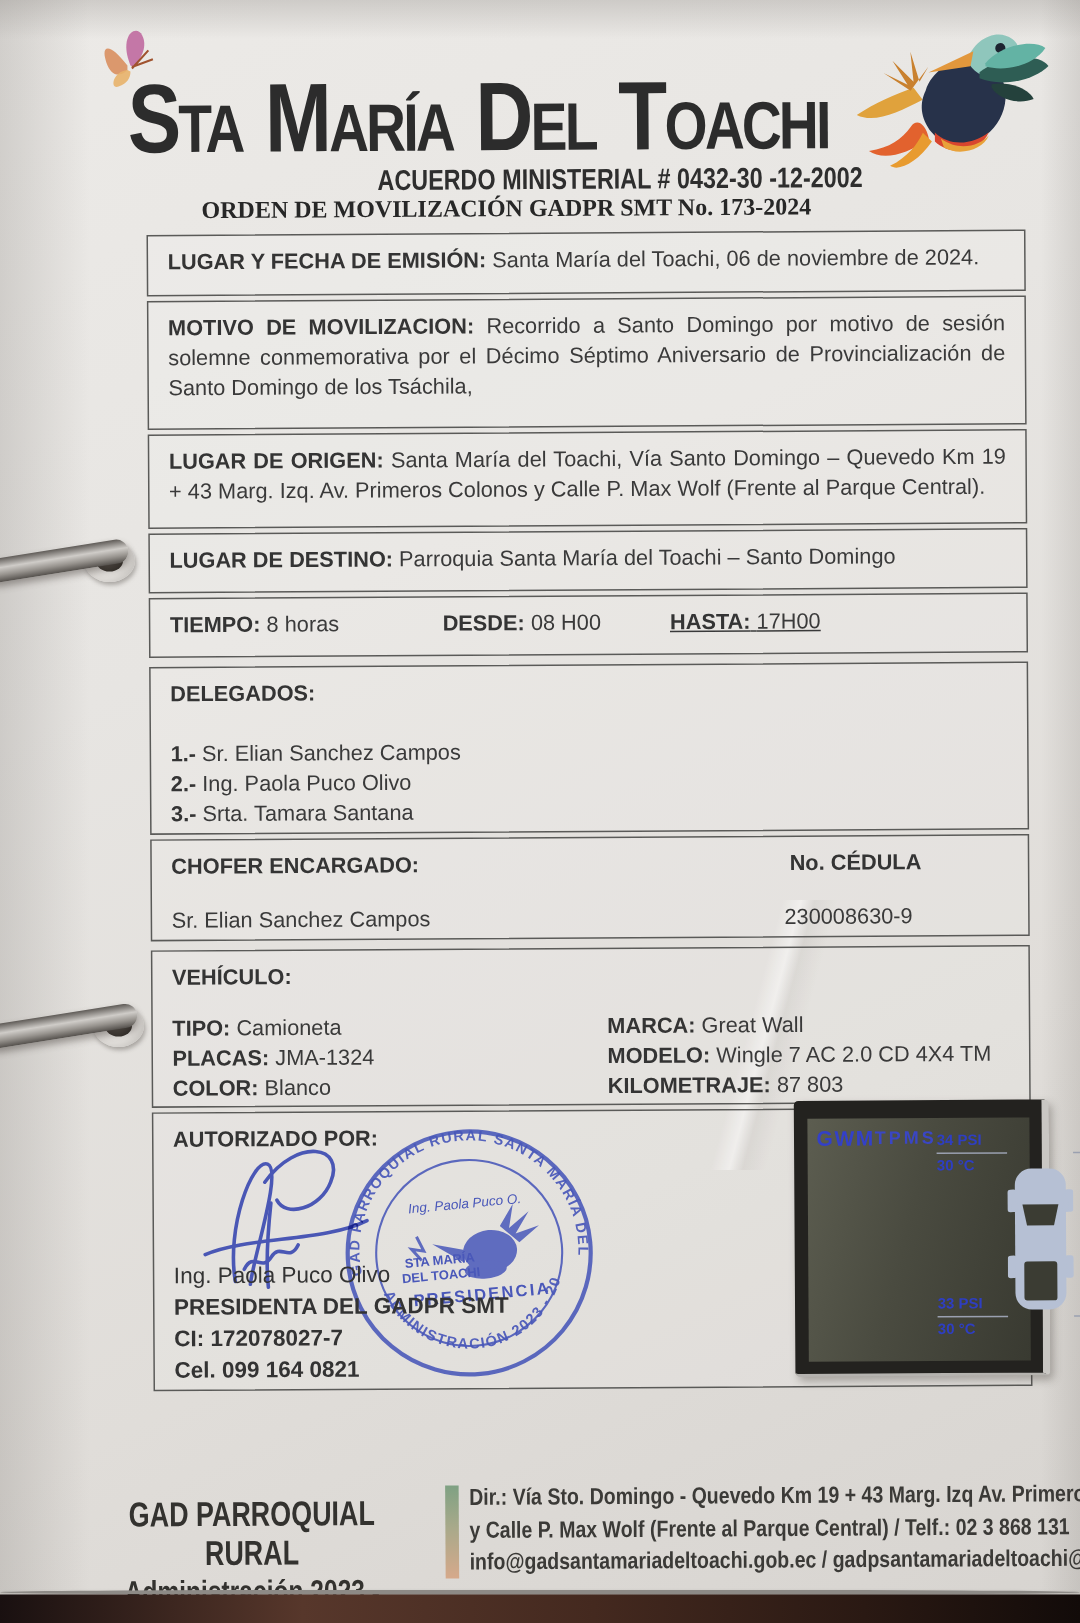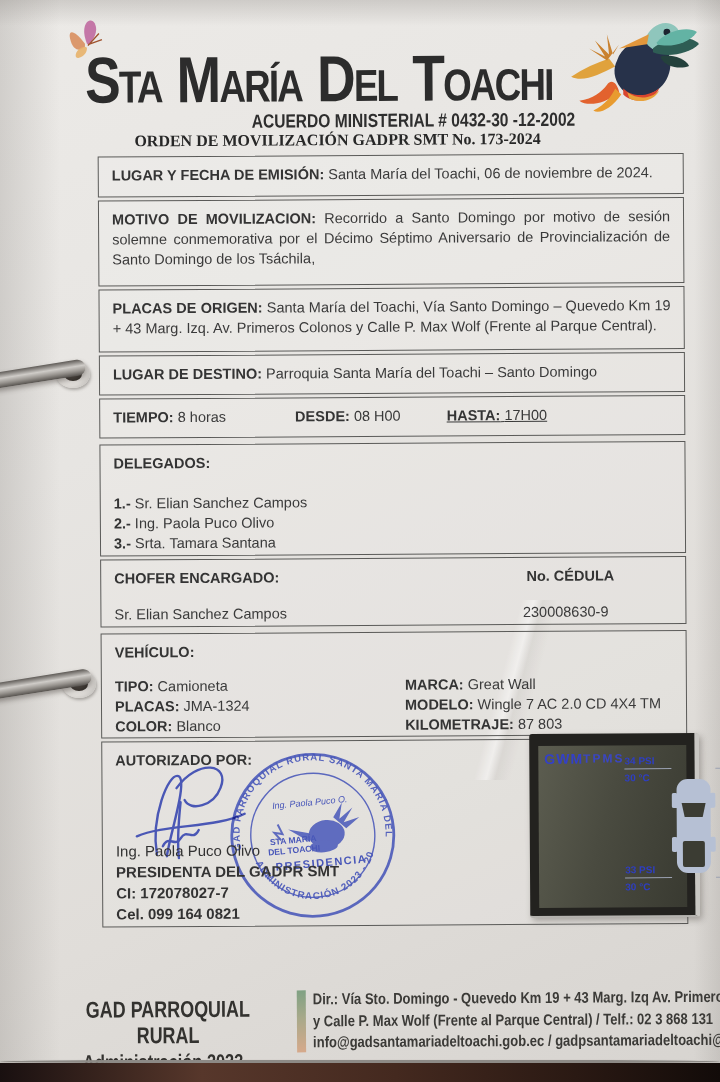--- a/index.html
+++ b/index.html
@@ -171,21 +171,21 @@
         <b>LUGAR Y FECHA DE EMISIÓN:</b>
         <span>Santa María del Toachi, 06 de noviembre de 2024.</span>
       </div>
 
       <div class="row r-motivo g3">
         <b>MOTIVO DE MOVILIZACION:</b>
         <span>Recorrido a Santo Domingo por motivo de sesión solemne conmemorativa por el Décimo Séptimo Aniversario de Provincialización de Santo Domingo de los Tsáchila,</span>
       </div>
 
       <div class="row r-origen g3">
-        <b>PLACAS DE ORIGEN:</b>
+        <b>LUGAR DE ORIGEN:</b>
         <span>Santa María del Toachi, Vía Santo Domingo – Quevedo Km 19 + 43 Marg. Izq. Av. Primeros Colonos y Calle P. Max Wolf (Frente al Parque Central).</span>
       </div>
 
       <div class="row r-destino g3">
         <b>LUGAR DE DESTINO:</b>
         <span>Parroquia Santa María del Toachi – Santo Domingo</span>
       </div>
 
       <div class="row r-tiempo g3">
         <span>

